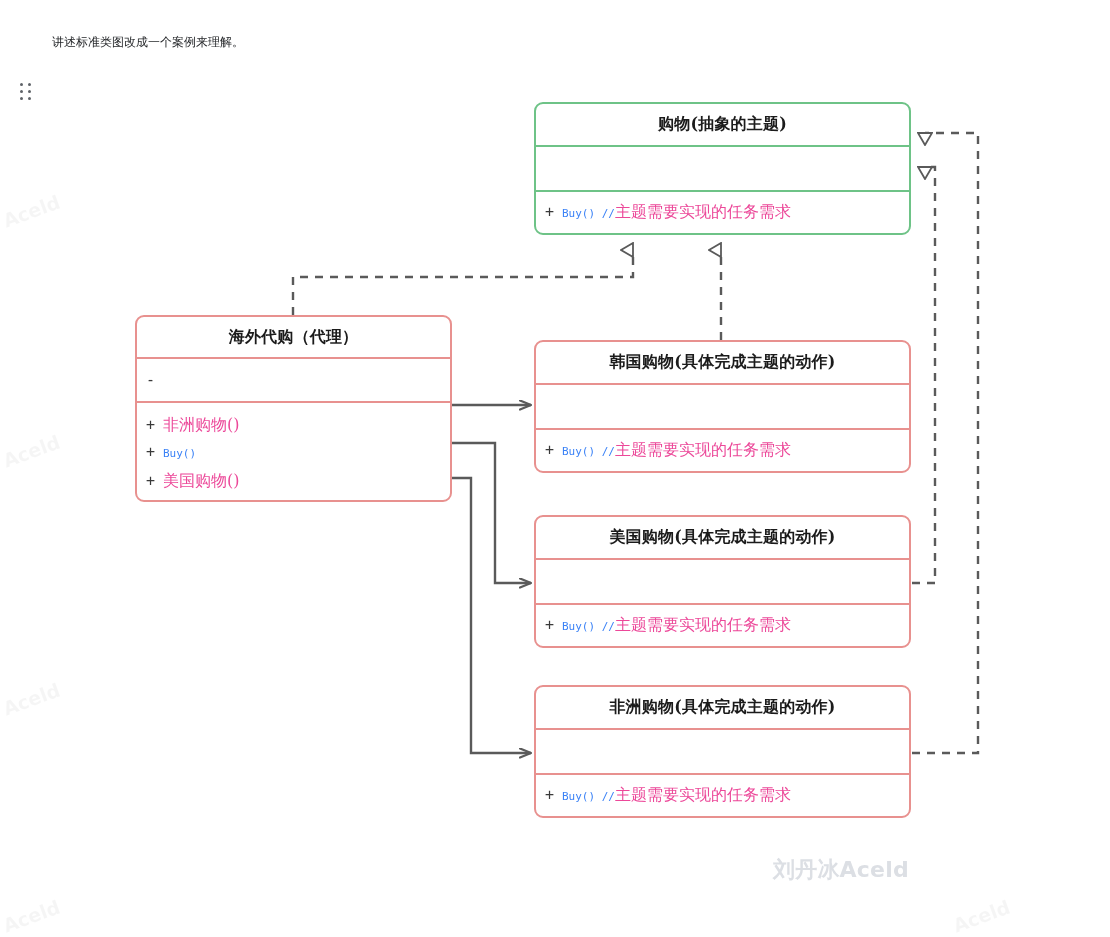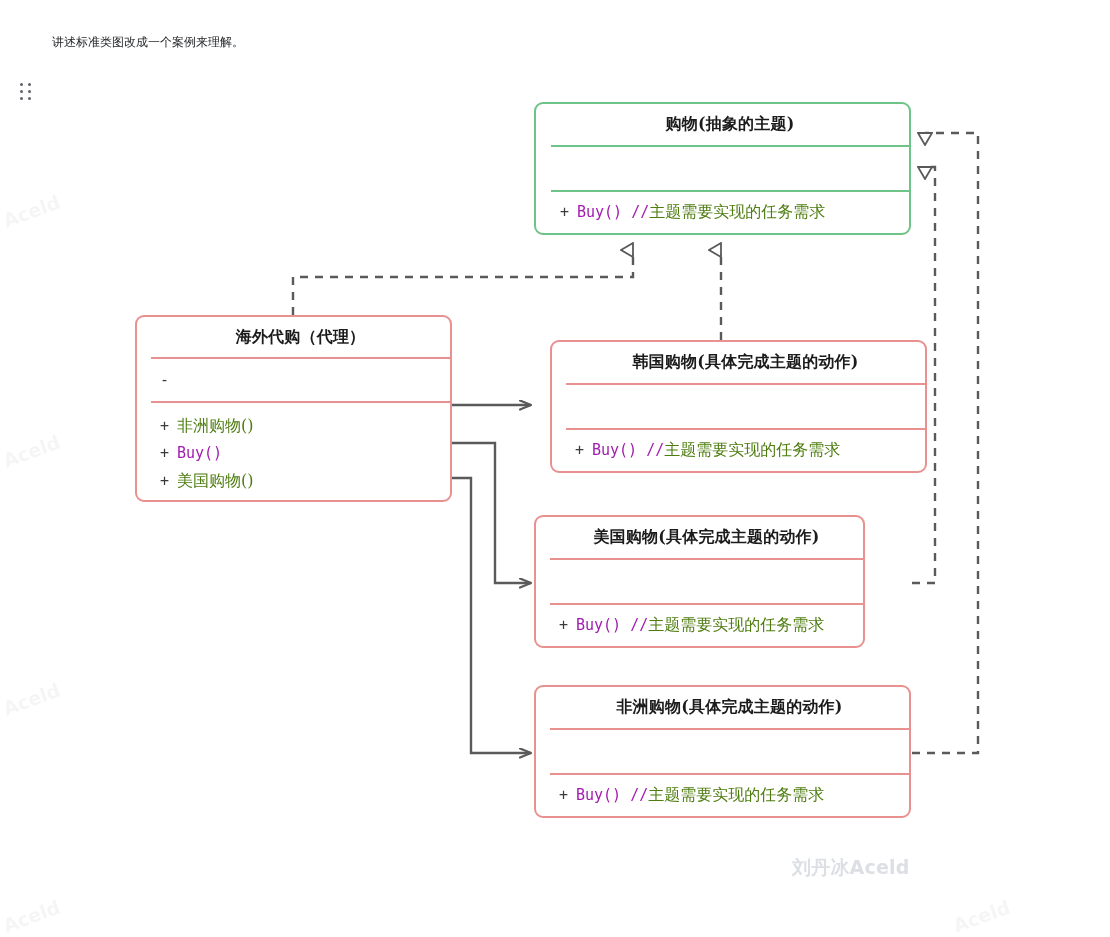--- a/index.html
+++ b/index.html
@@ -82,41 +82,41 @@
     white-space: nowrap;
   }
   .wm-1 { left: 2px;  top: 200px; }
   .wm-2 { left: 2px;  top: 440px; }
   .wm-3 { left: 2px;  top: 688px; }
   .wm-4 { left: 2px;  top: 905px; }
   .wm-5 { left: 952px; top: 905px; }
 
   .signature {
     position: absolute;
-    left: 792px;
+    left: 773px;
     top: 855px;
     font-family: "DejaVu Sans", "Liberation Sans", sans-serif;
-    font-size: 19px;
+    font-size: 22px;
     font-weight: 700;
     color: #dcdfe4;
     letter-spacing: 0.2px;
     white-space: nowrap;
     user-select: none;
   }
 
   
   .uml-box {
     position: absolute;
     box-sizing: border-box;
     border-radius: 9px;
     background: #ffffff;
     overflow: hidden;
   }
-  .uml-box.green  { border: 2.5px solid #6ec387; padding-left: 15px; }
-  .uml-box.red    { border: 2.5px solid #e8918f; padding-left: 14px; }
+  .uml-box.green  { border: 2.5px solid #6ec387; }
+  .uml-box.red    { border: 2.5px solid #e8918f; }
 
   .uml-title {
     box-sizing: border-box;
     width: 100%;
     display: flex;
     align-items: center;
     justify-content: center;
     font-family: "DejaVu Serif", "Liberation Serif", serif;
     font-weight: 700;
     font-size: 16px;
@@ -146,27 +146,27 @@
   }
   .uml-vis {
     font-family: "DejaVu Sans Mono", "Liberation Mono", monospace;
     font-size: 15px;
     color: #3a3a3a;
     width: 17px;
     flex: 0 0 17px;
   }
   .uml-member {
     font-family: "DejaVu Sans Mono", "Liberation Mono", monospace;
-    font-size: 15px;
-    color: #a21caf;
+    font-size: 11px;
+    color: #3b82f6;
   }
   .uml-member-cjk {
     font-family: "DejaVu Serif", "Liberation Serif", serif;
     font-size: 16px;
-    color: #4d7c0f;
+    color: #ec4899;
   }
 
   
   #connectors {
     position: absolute;
     left: 0; top: 0;
     width: 1110px;
     height: 937px;
     pointer-events: none;
   }
@@ -262,33 +262,33 @@
         <span class="uml-vis">+</span>
         <span class="uml-member">Buy()</span>
       </div>
       <div class="uml-row">
         <span class="uml-vis">+</span>
         <span class="uml-member-cjk">美国购物()</span>
       </div>
     </div>
   </div>
 
-  <div class="uml-box red" style="left:534px; top:340px; width:377px; height:133px;margin-left:16px;">
+  <div class="uml-box red" style="left:534px; top:340px; width:377px; height:133px;">
     <div class="uml-title uml-sep-red" style="height:43px;">韩国购物(具体完成主题的动作)</div>
     <div class="uml-compartment uml-sep-red" style="height:45px;"></div>
     <div class="uml-compartment" style="height:40px;">
       <div class="uml-row">
         <span class="uml-vis">+</span>
         <span class="uml-member">Buy() //</span>
         <span class="uml-member-cjk">主题需要实现的任务需求</span>
       </div>
     </div>
   </div>
 
-  <div class="uml-box red" style="left:534px; top:515px; width:331px; height:133px;">
+  <div class="uml-box red" style="left:534px; top:515px; width:377px; height:133px;">
     <div class="uml-title uml-sep-red" style="height:43px;">美国购物(具体完成主题的动作)</div>
     <div class="uml-compartment uml-sep-red" style="height:45px;"></div>
     <div class="uml-compartment" style="height:40px;">
       <div class="uml-row">
         <span class="uml-vis">+</span>
         <span class="uml-member">Buy() //</span>
         <span class="uml-member-cjk">主题需要实现的任务需求</span>
       </div>
     </div>
   </div>

